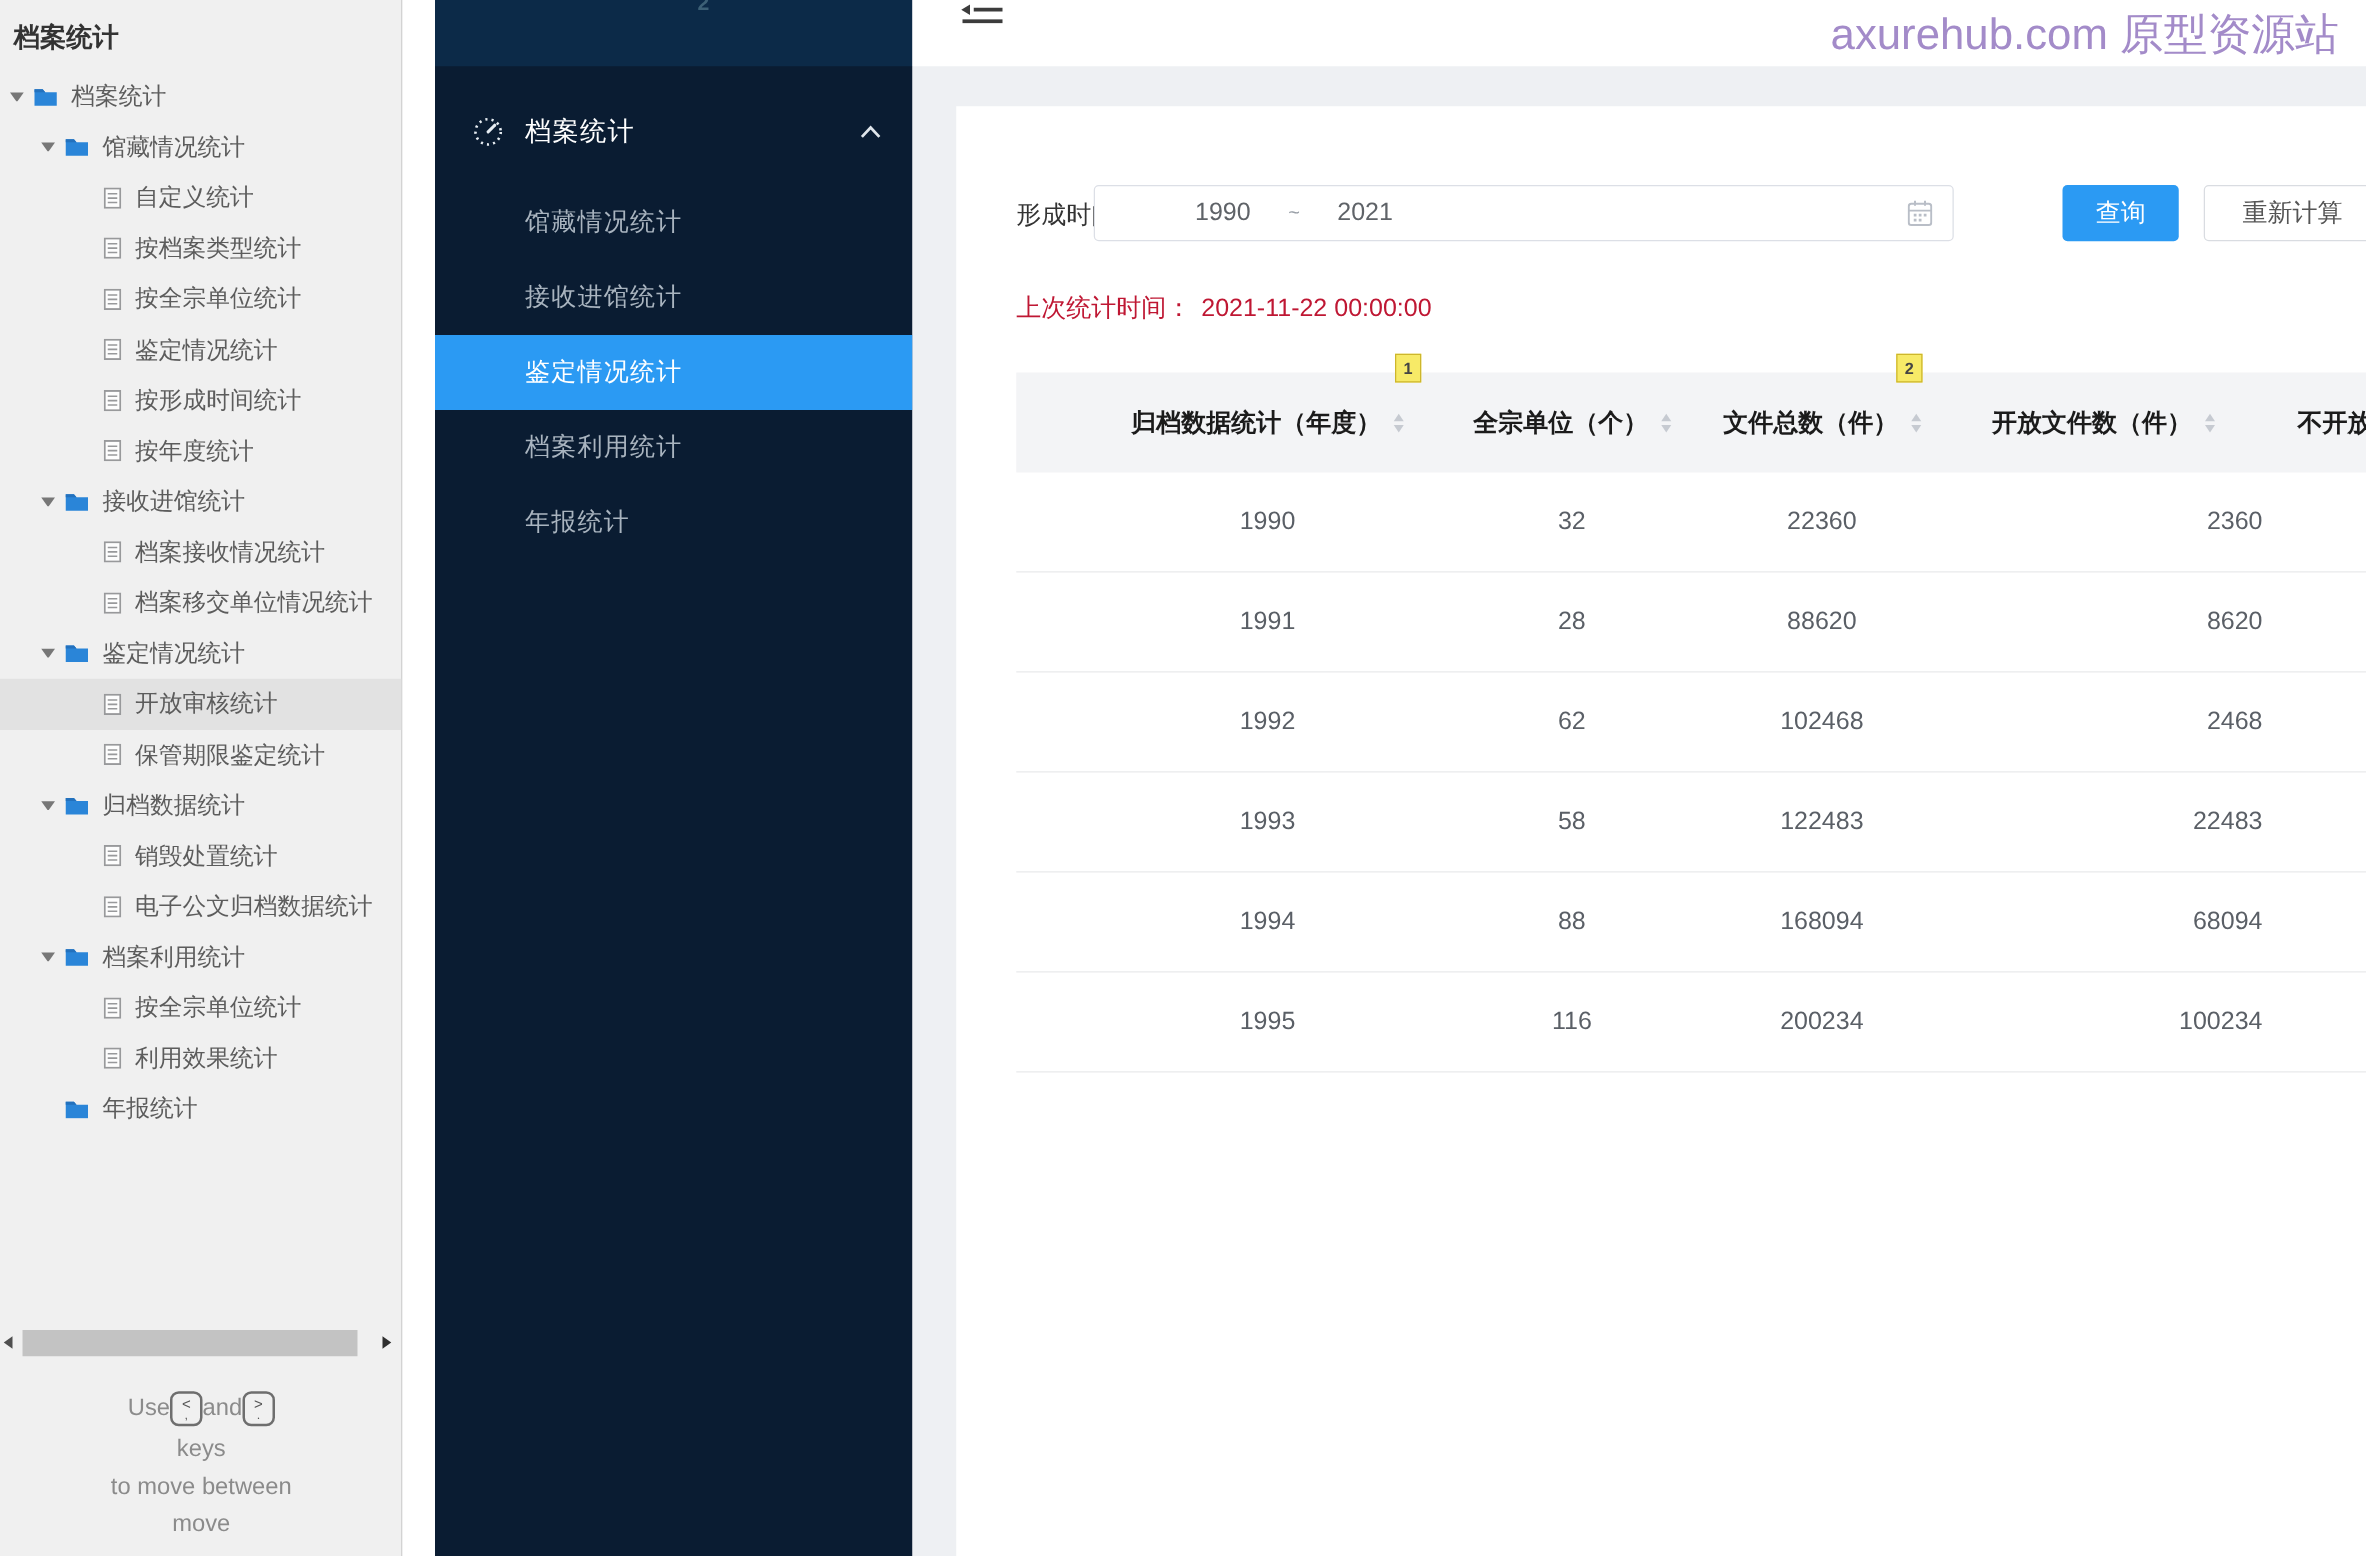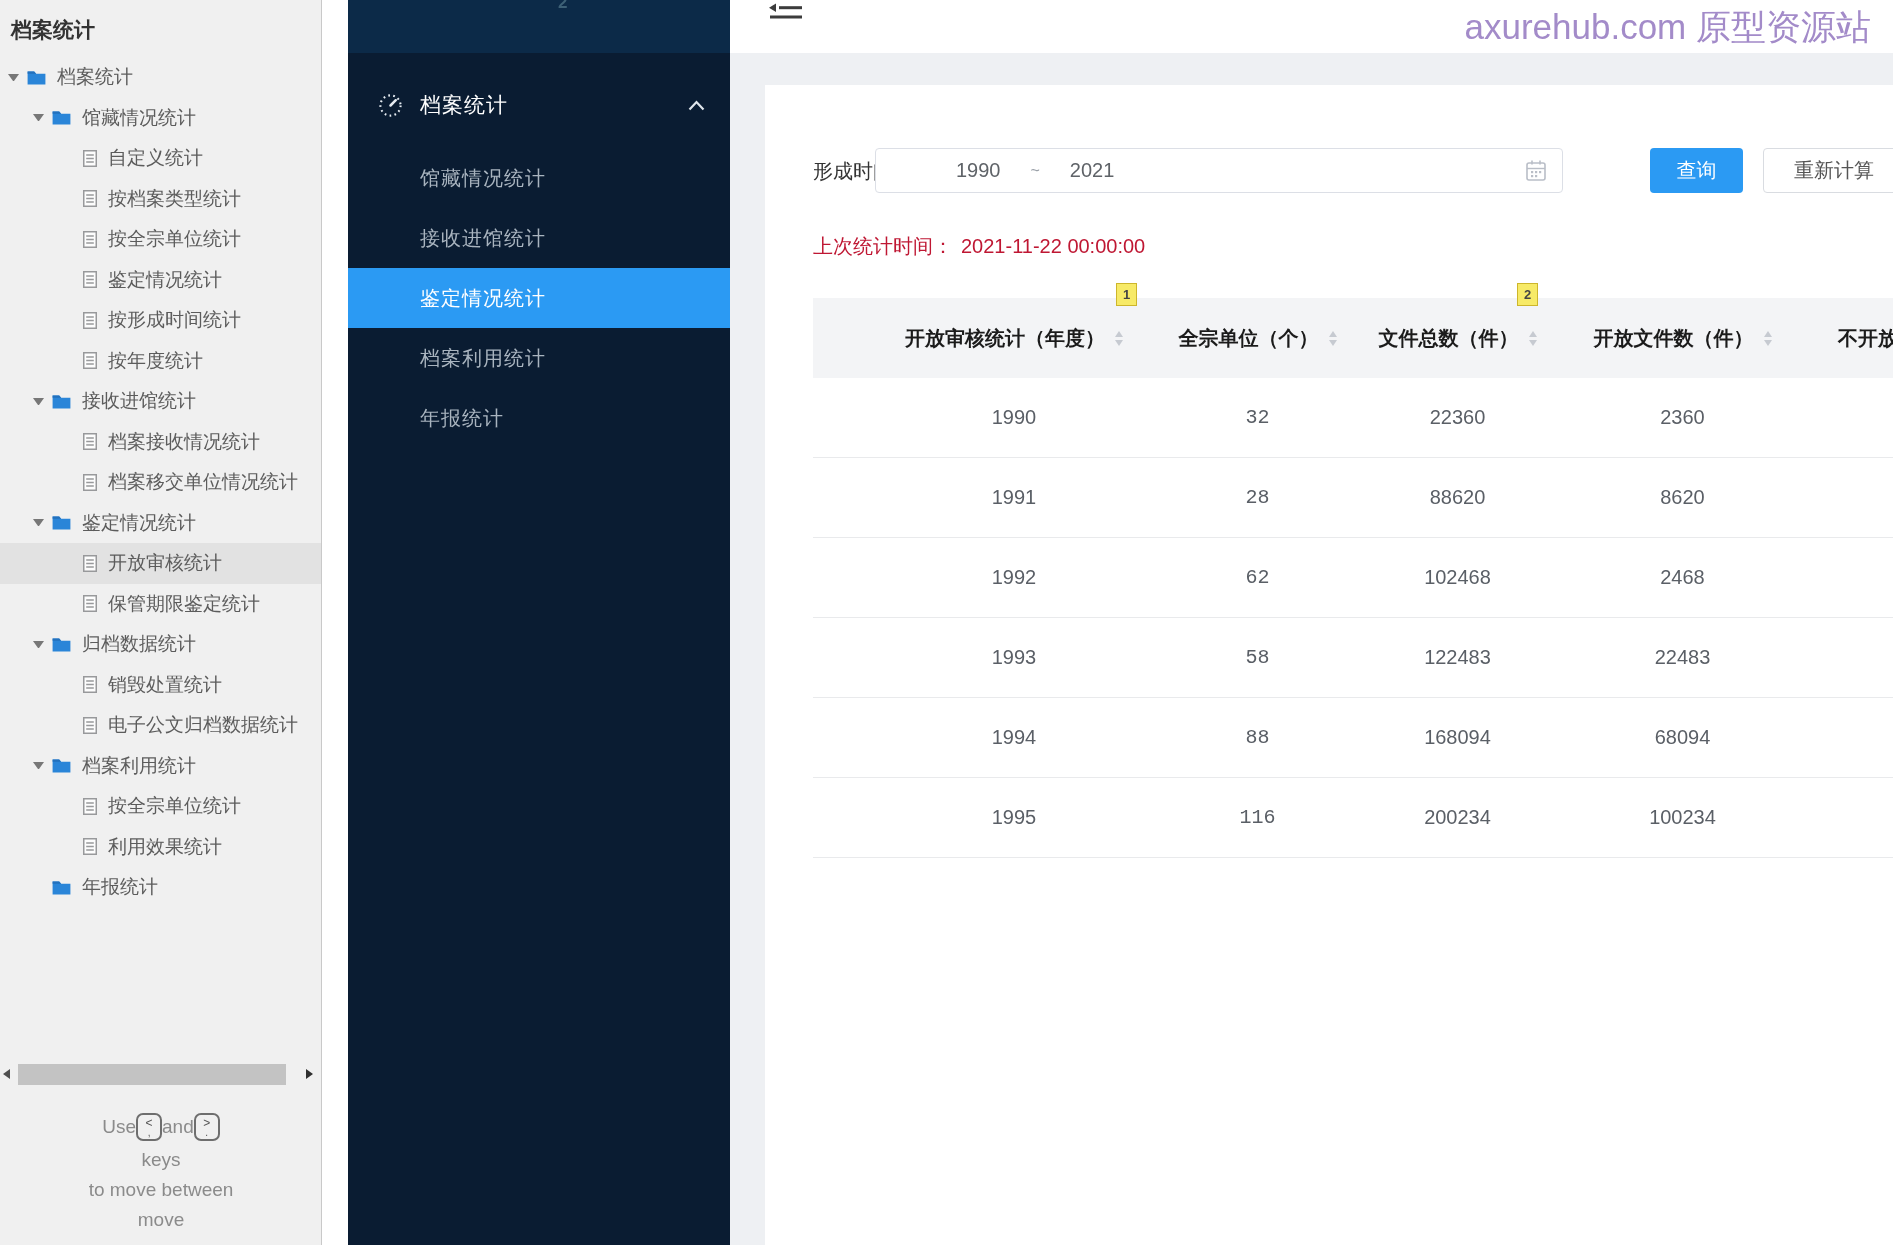--- a/index.html
+++ b/index.html
@@ -87,21 +87,21 @@
   .th.i1 { width:205px; } .th.i2 { width:195px; } .th.i3 { width:255px; }
   .th.i4 { width:343px; justify-content:flex-start; padding-left:28px; }
   .sort { display:flex; flex-direction:column; margin-left:10px; gap:3px; }
   .sort i { display:block; width:0; height:0; border-left:4.5px solid transparent; border-right:4.5px solid transparent; }
   .sort .up { border-bottom:6px solid #c6cad1; }
   .sort .dn { border-top:6px solid #c6cad1; }
   .trow { display:flex; height:80px; align-items:center; border-bottom:1px solid #e9eaec;
     font-size:20px; color:#5a5f66; }
   .td { text-align:center; white-space:nowrap; }
   .td.c0 { width:342px; padding-left:60px; }
-  .td.c1 { width:205px;font-family:Liberation Mono, monospace; } .td.c2 { width:195px; } .td.c3 { width:255px; }
+  .td.c1 { width:205px; } .td.c2 { width:195px; } .td.c3 { width:255px;text-align:right; }
   .td.c4 { width:343px; text-align:left; padding-left:28px; }
 </style>
 </head>
 <body>
 
 <div id="axure-panel">
   <div class="panel-title">档案统计</div>
 
   <div class="tree">
 
@@ -370,21 +370,21 @@
       <span>上次统计时间：</span><span class="v">2021-11-22 00:00:00</span>
     </div>
 
     <div class="fn-badge fn-1">1</div>
     <div class="fn-badge fn-2">2</div>
 
     <div class="table">
       <div class="thead">
 
       <div class="th i0">
-            <span>开放审核统计（年度）</span>
+            <span>归档数据统计（年度）</span>
             <span class="sort">
               <i class="up"></i>
               <i class="dn"></i>
             </span>
           </div>
           <div class="th i1">
             <span>全宗单位（个）</span>
             <span class="sort">
               <i class="up"></i>
               <i class="dn"></i>

